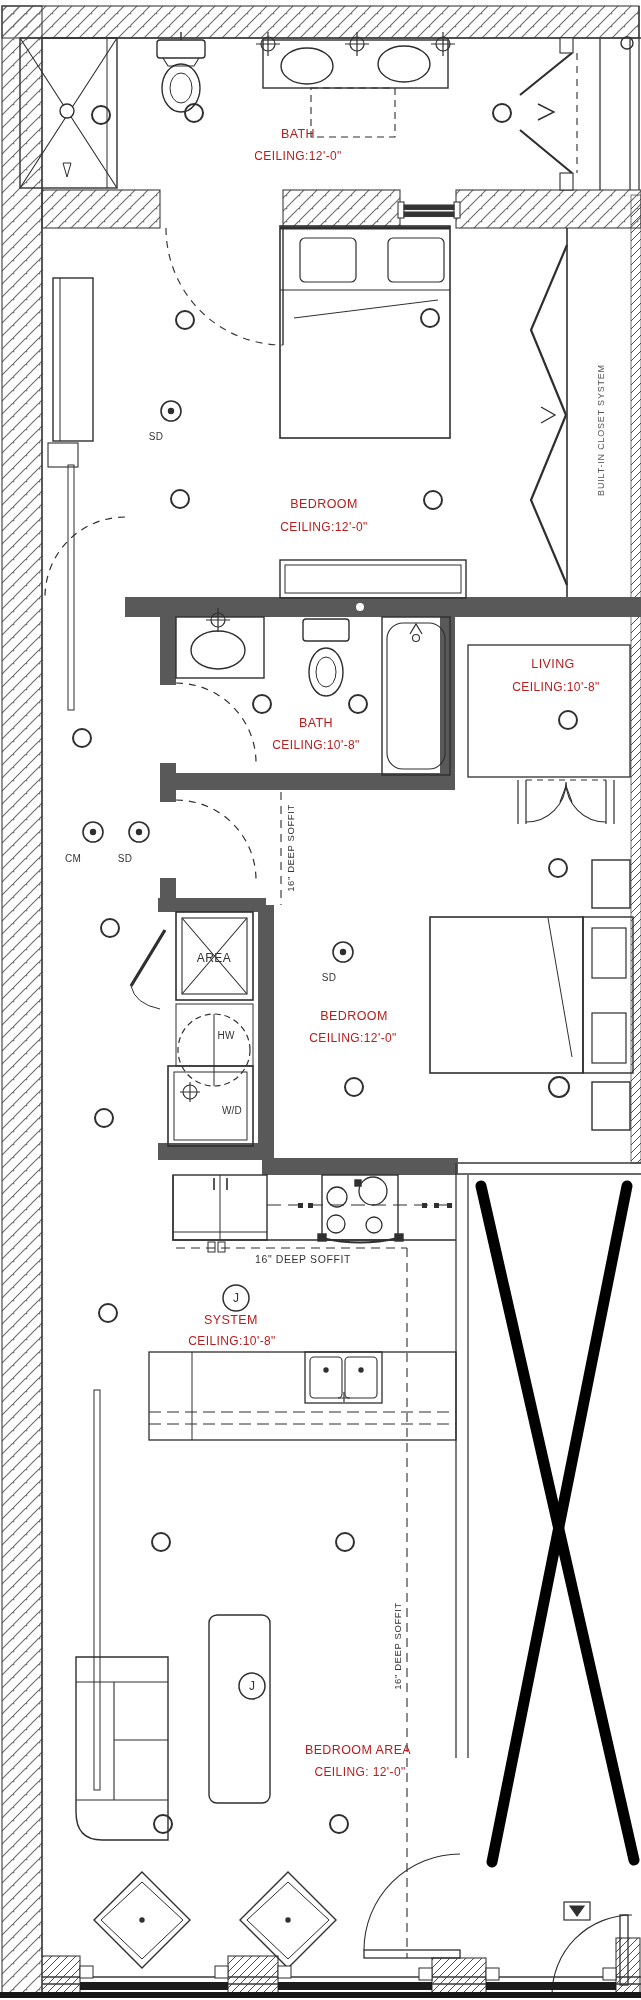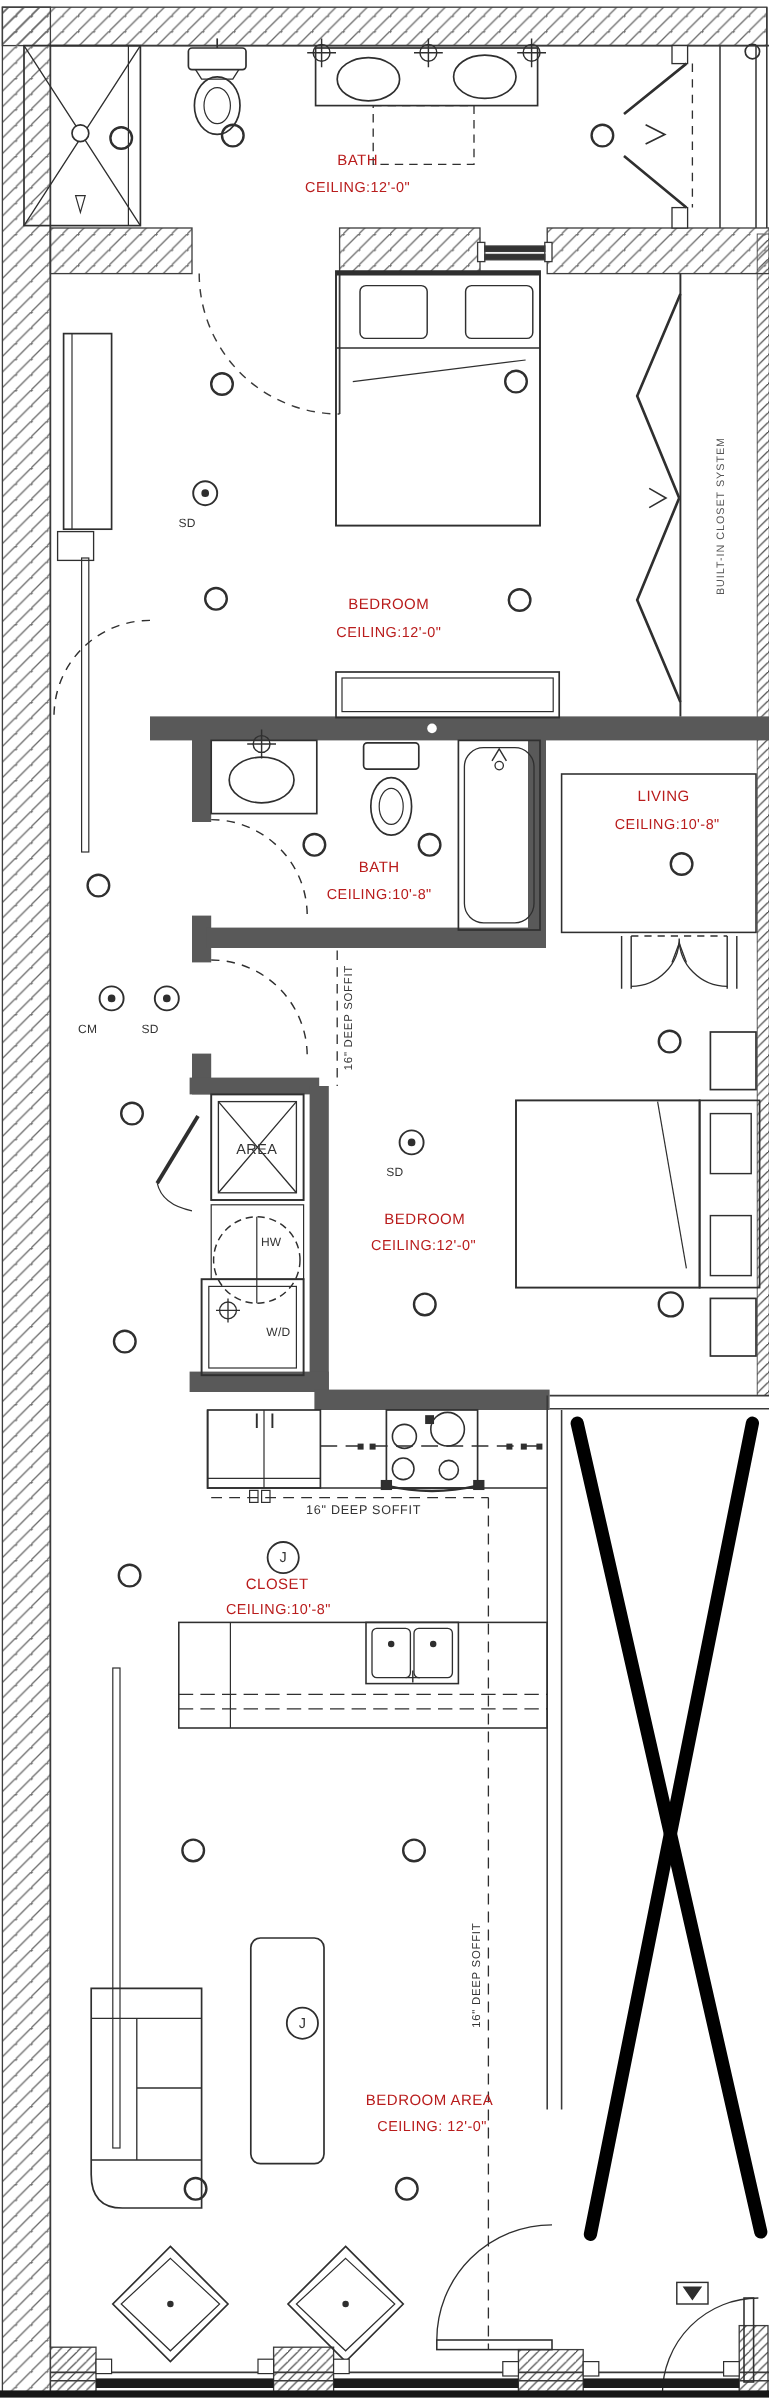--- a/index.html
+++ b/index.html
@@ -366,21 +366,21 @@
 
   <div class="lbl" style="left:316px;top:723px">BATH</div>
   <div class="lbl ceil" style="left:316px;top:745px">CEILING:10'-8"</div>
 
   <div class="lbl" style="left:553px;top:664px">LIVING</div>
   <div class="lbl ceil" style="left:556px;top:687px">CEILING:10'-8"</div>
 
   <div class="lbl" style="left:354px;top:1016px">BEDROOM</div>
   <div class="lbl ceil" style="left:353px;top:1038px">CEILING:12'-0"</div>
 
-  <div class="lbl" style="left:231px;top:1320px">CLOSET</div>
+  <div class="lbl" style="left:231px;top:1320px">SYSTEM</div>
   <div class="lbl ceil" style="left:232px;top:1341px">CEILING:10'-8"</div>
 
   <div class="lbl" style="left:358px;top:1750px">BEDROOM AREA</div>
   <div class="lbl ceil" style="left:360px;top:1772px">CEILING: 12'-0"</div>
 
   <div class="lbl dark" style="left:214px;top:958px;font-size:12px">AREA</div>
   <div class="lbl small dark" style="left:226px;top:1036px">HW</div>
   <div class="lbl small dark" style="left:232px;top:1111px">W/D</div>
 
   <div class="lbl small dark" style="left:156px;top:437px">SD</div>

